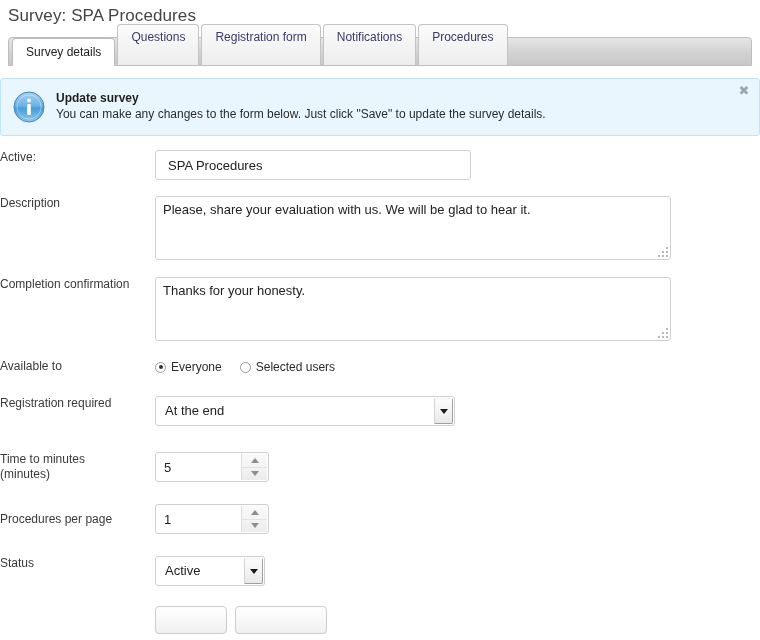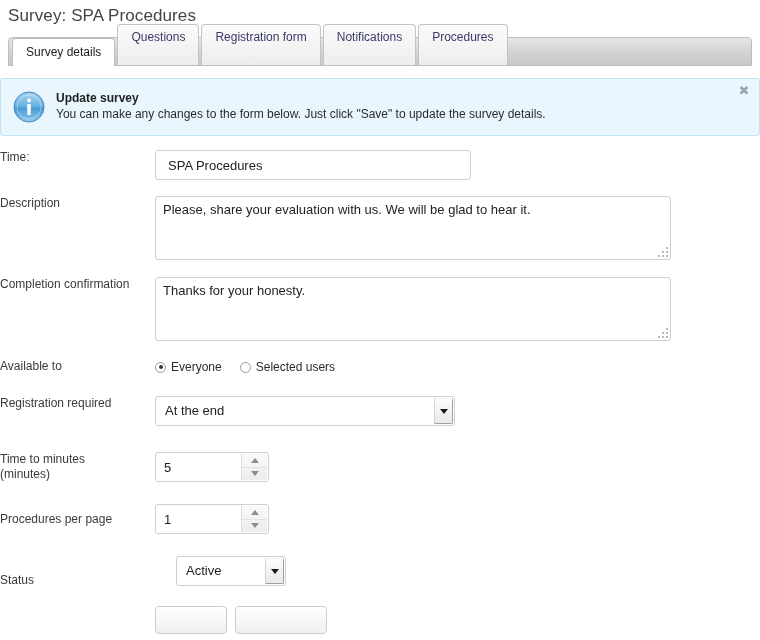--- a/index.html
+++ b/index.html
@@ -358,21 +358,21 @@
     <div class="banner-text">
       <div class="banner-title">Update survey</div>
       <div class="banner-msg">You can make any changes to the form below. Just click "Save" to update the survey details.</div>
     </div>
     <div class="banner-close">✖</div>
   </div>
 
   <div class="form">
 
     <div class="frow" style="margin-bottom:16px;">
-      <div class="flabel">Time:</div>
+      <div class="flabel">Active:</div>
       <div class="fctrl">
         <input class="txt" type="text" style="width: 316px; height: 30px;" value="SPA Procedures">
       </div>
     </div>
 
     <div class="frow" style="margin-bottom:14px;">
       <div class="flabel">Description</div>
       <div class="fctrl">
         <div class="ta-wrap">
           <textarea class="ta" style="width: 516px; height: 64px;">Please, share your evaluation with us. We will be glad to hear it.</textarea>
@@ -463,21 +463,21 @@
                 <span class="tri-up"></span>
               </div>
             <div class="spin-btn dn">
                 <span class="tri-dn"></span>
               </div>
           </div>
         </div>
       </div>
     </div>
 
-    <div class="frow" style="margin-bottom:18px;align-items:flex-end;gap:21px;">
+    <div class="frow" style="margin-bottom:18px;align-items:flex-start;">
       <div class="flabel">Status</div>
       <div class="fctrl">
         <div class="sel" style="width:110px;">
           <div class="sel-val">Active</div>
           <div class="sel-btn">
               <span class="caret"></span>
             </div>
         </div>
       </div>
     </div>

